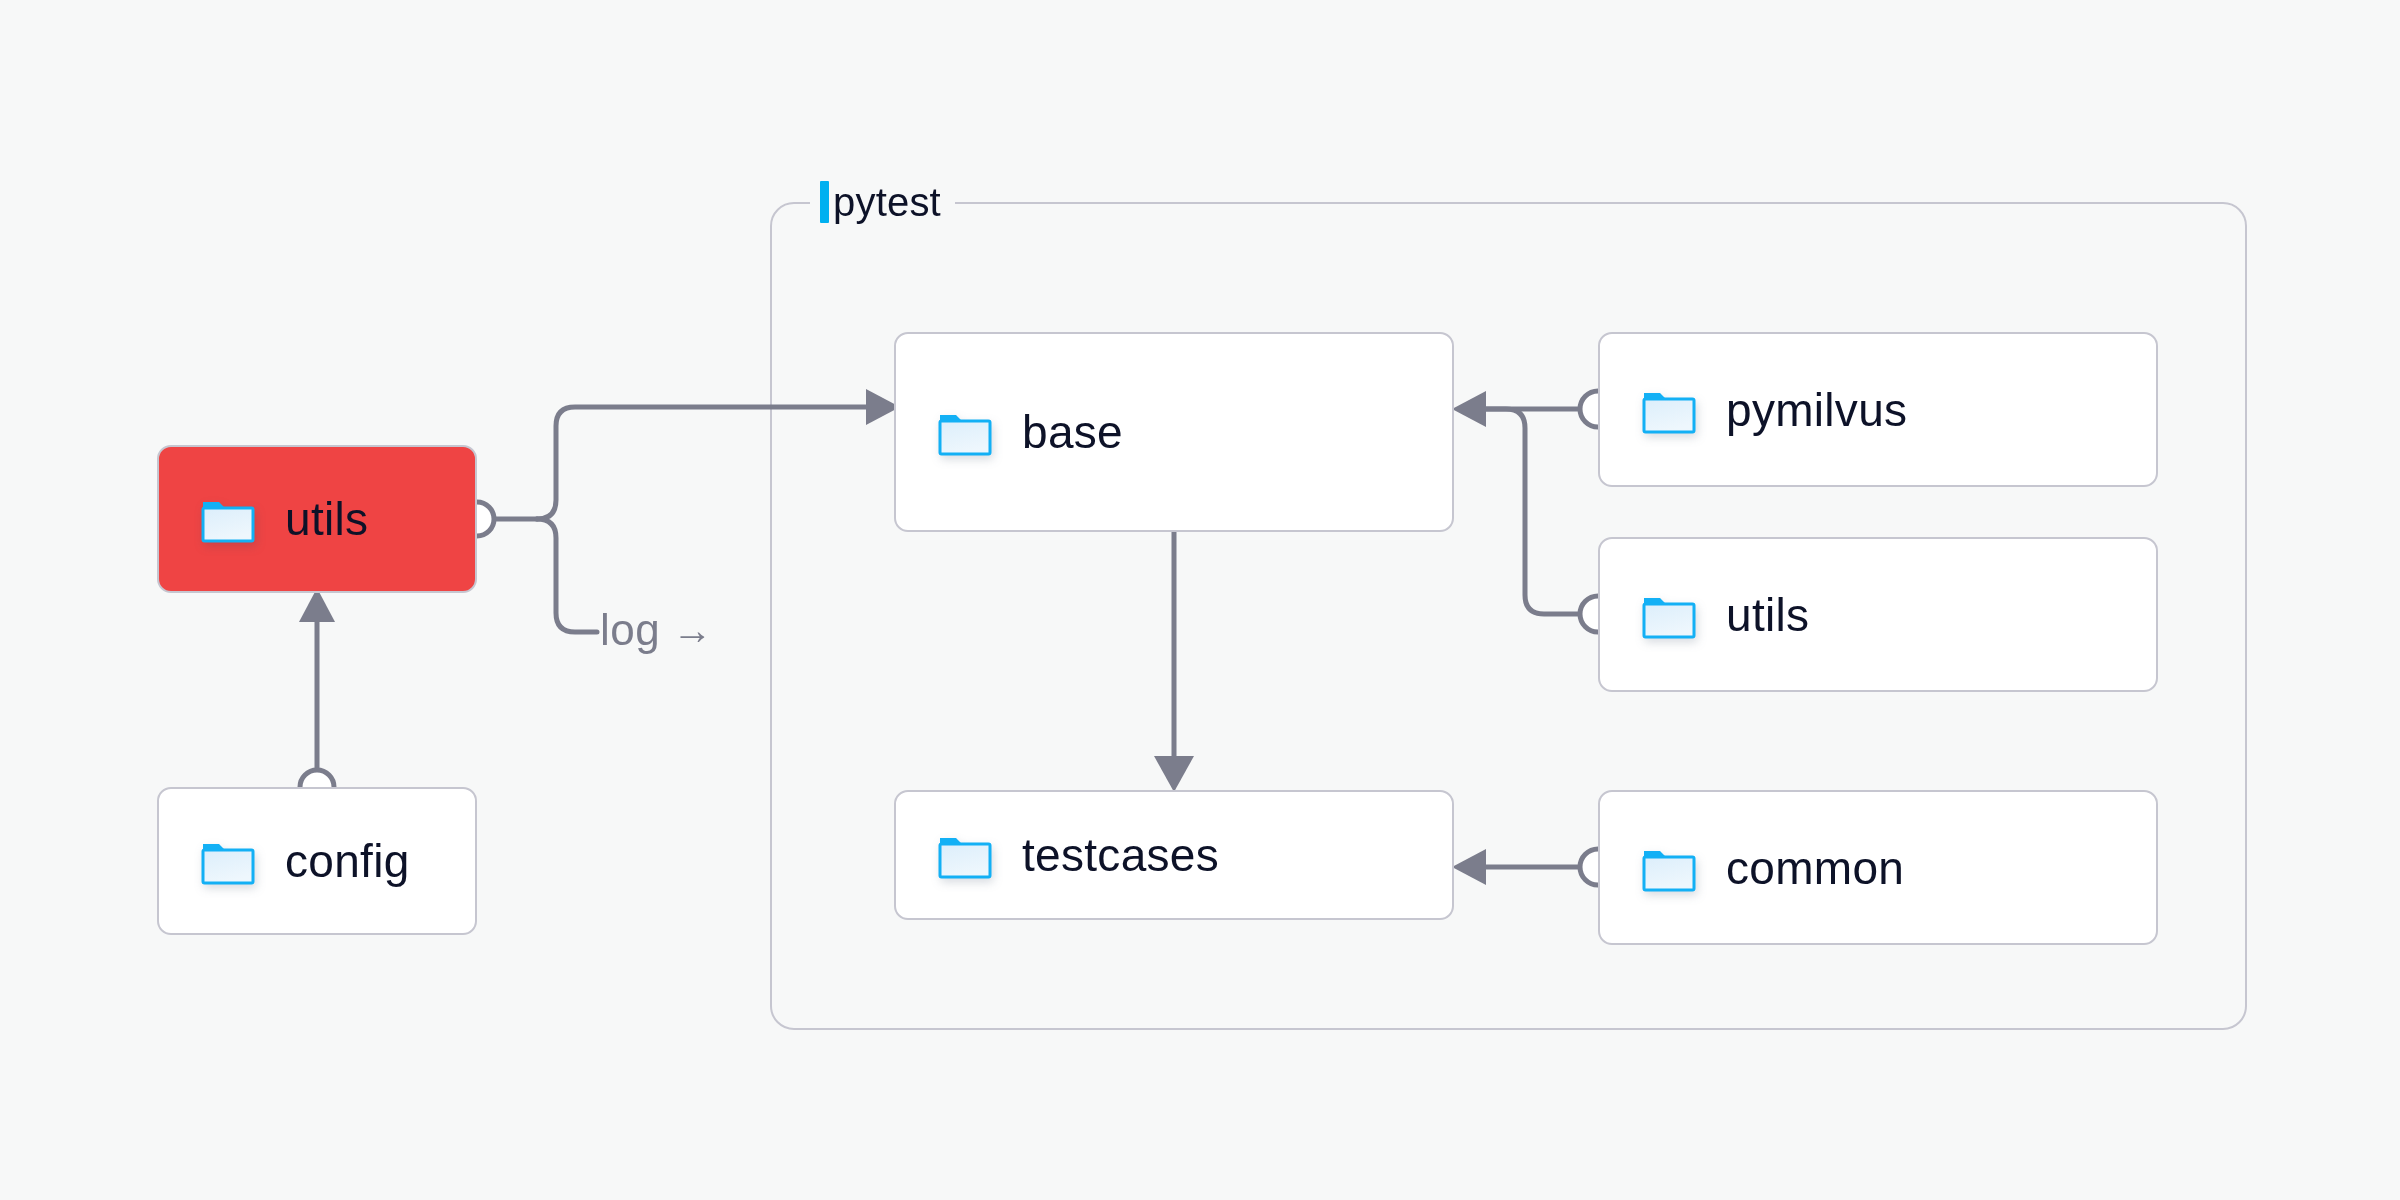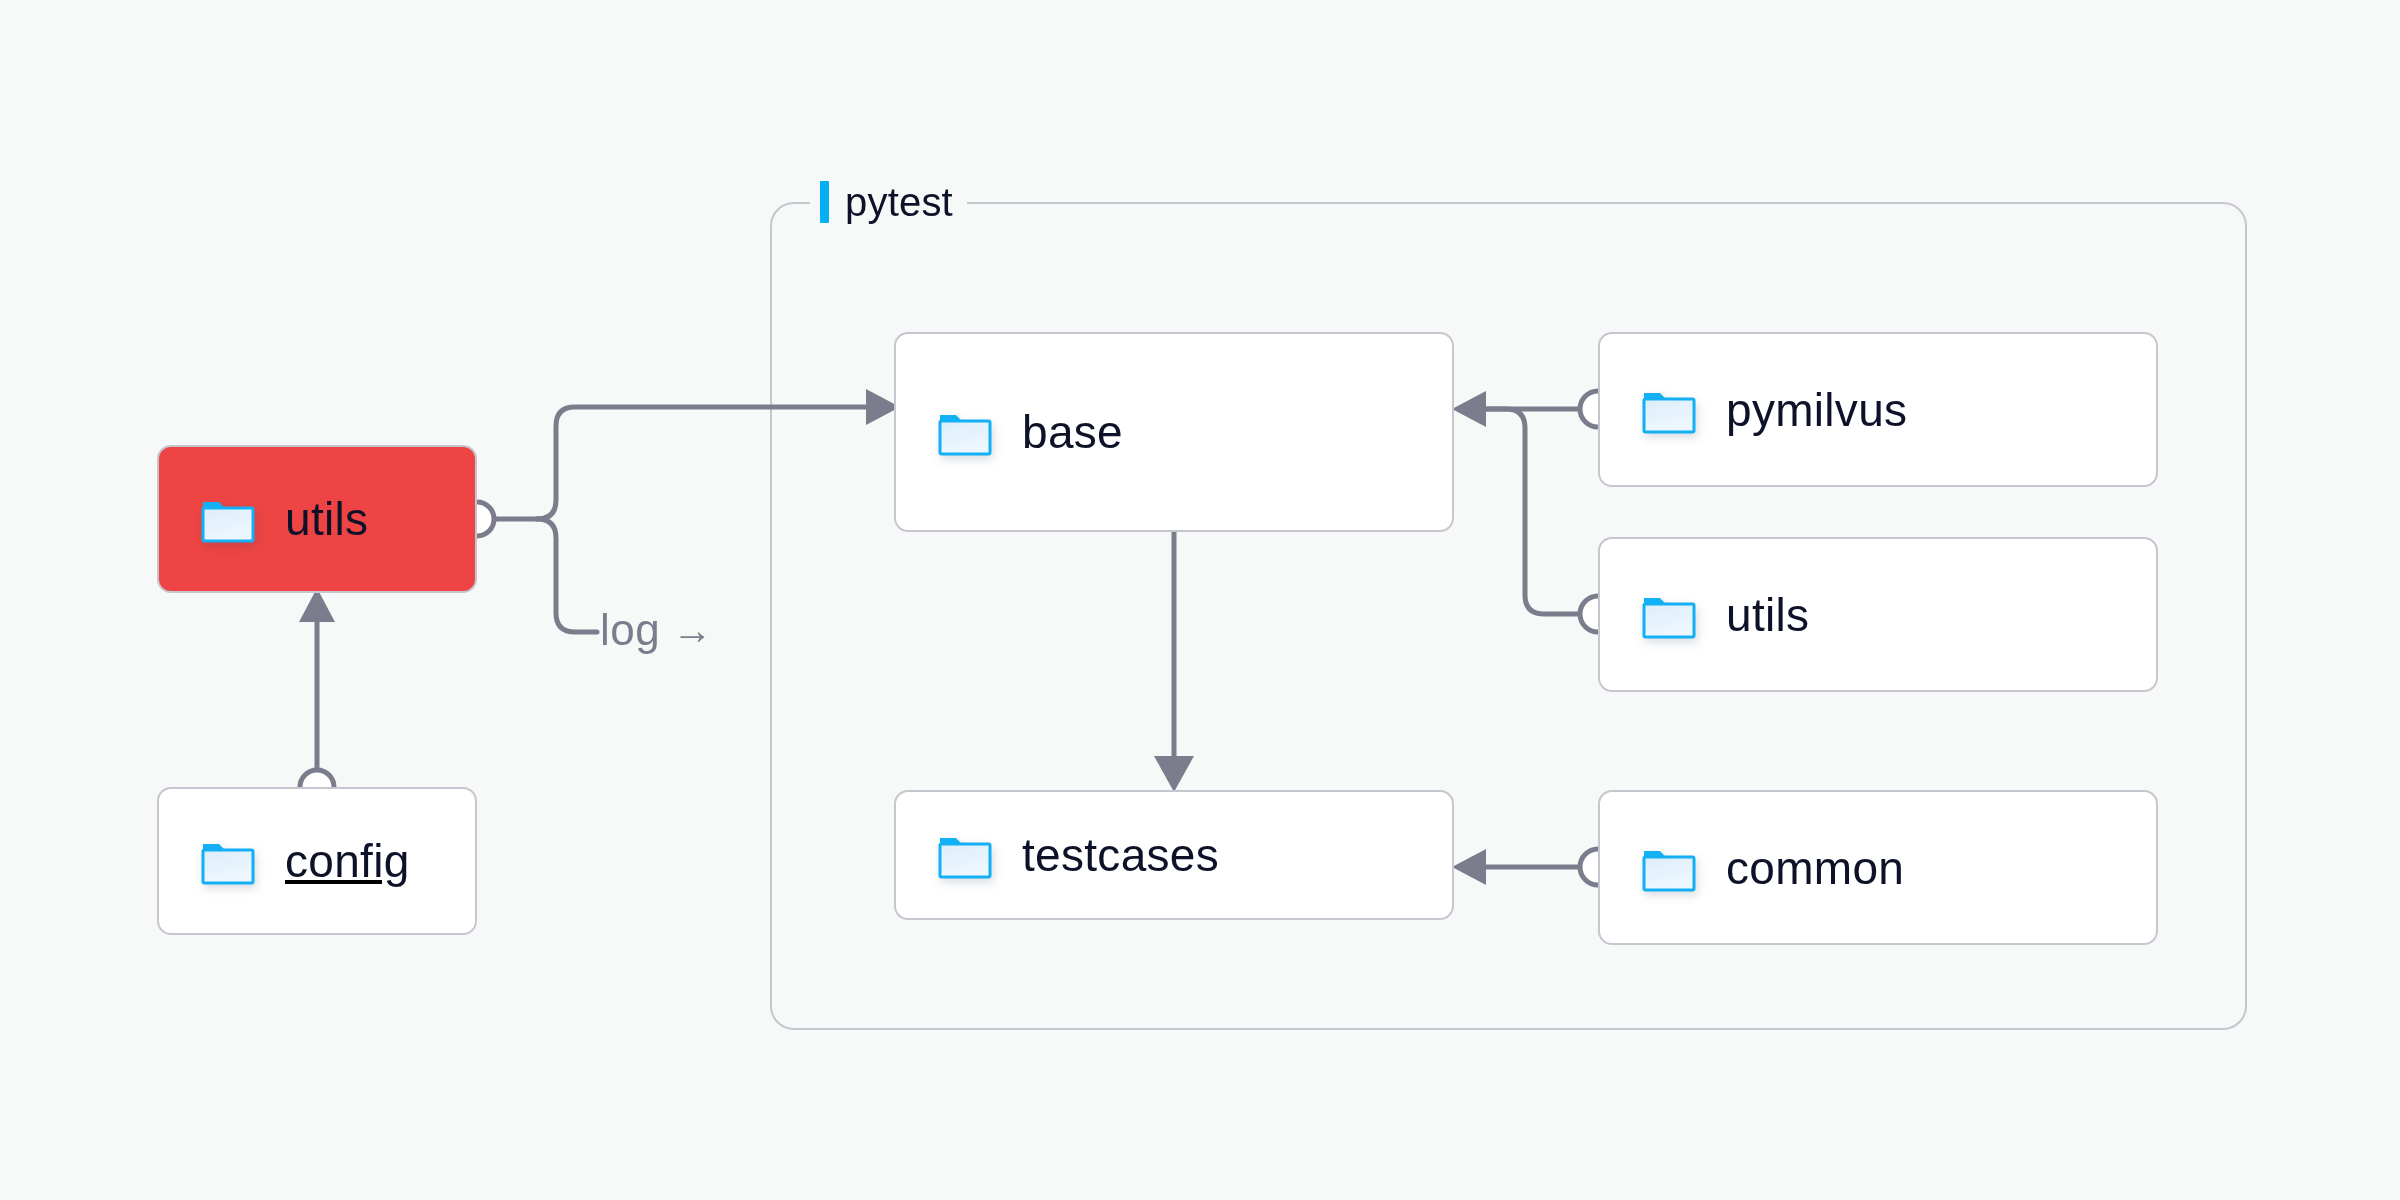--- a/index.html
+++ b/index.html
@@ -23,21 +23,21 @@
     position: absolute;
     border: 2px solid #c6c6d0;
     border-radius: 24px;
     background: transparent;
     box-sizing: border-box;
   }
   .group-label {
     position: absolute;
     display: flex;
     align-items: center;
-    gap: 16px;
+    gap: 4px;
     background: #f7f8f8;
     padding: 0 14px 0 10px;
     height: 58px;
   }
   .group-label .accent-bar {
     width: 9px;
     height: 42px;
     background: #00b0f0;
     border-radius: 1px;
     flex: 0 0 auto;
@@ -178,21 +178,21 @@
       <stop offset="100%" stop-color="#eef7fd"></stop>
     </linearGradient>
   </defs>
   <path d="M2 7 h16 l5 5 h10 a2 2 0 0 1 2 2 v3 h-33 z" fill="#13b0f5"></path>
   <rect x="2" y="13" width="50" height="33" rx="1.5" fill="url(#fg0)" stroke="#13b0f5" stroke-width="3"></rect>
 </svg>
       </span>
     <span class="node-label">utils</span>
   </div>
 
-  <div class="node" id="node-config" style="left: 157px; top: 787px; width: 320px; height: 148px; border-color: rgb(198, 198, 208); background: rgb(255, 255, 255); text-decoration: underline;">
+  <div class="node" id="node-config" style="left: 157px; top: 787px; width: 320px; height: 148px; border-color: rgb(198, 198, 208); background: rgb(255, 255, 255);">
     <span class="folder-icon">
 <svg width="54" height="48" viewBox="0 0 54 48" xmlns="http://www.w3.org/2000/svg">
   <defs>
     <linearGradient id="fg1" x1="0" y1="0" x2="0.35" y2="1">
       <stop offset="0%" stop-color="#dceefb"></stop>
       <stop offset="100%" stop-color="#eef7fd"></stop>
     </linearGradient>
   </defs>
   <path d="M2 7 h16 l5 5 h10 a2 2 0 0 1 2 2 v3 h-33 z" fill="#13b0f5"></path>
   <rect x="2" y="13" width="50" height="33" rx="1.5" fill="url(#fg1)" stroke="#13b0f5" stroke-width="3"></rect>

